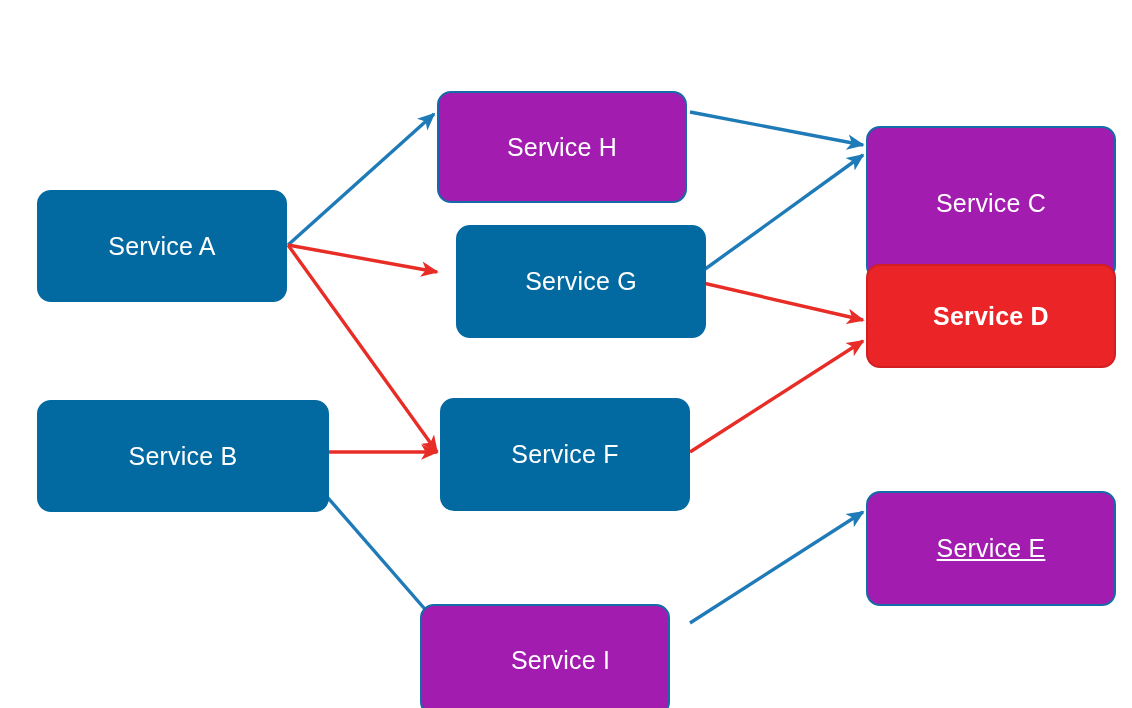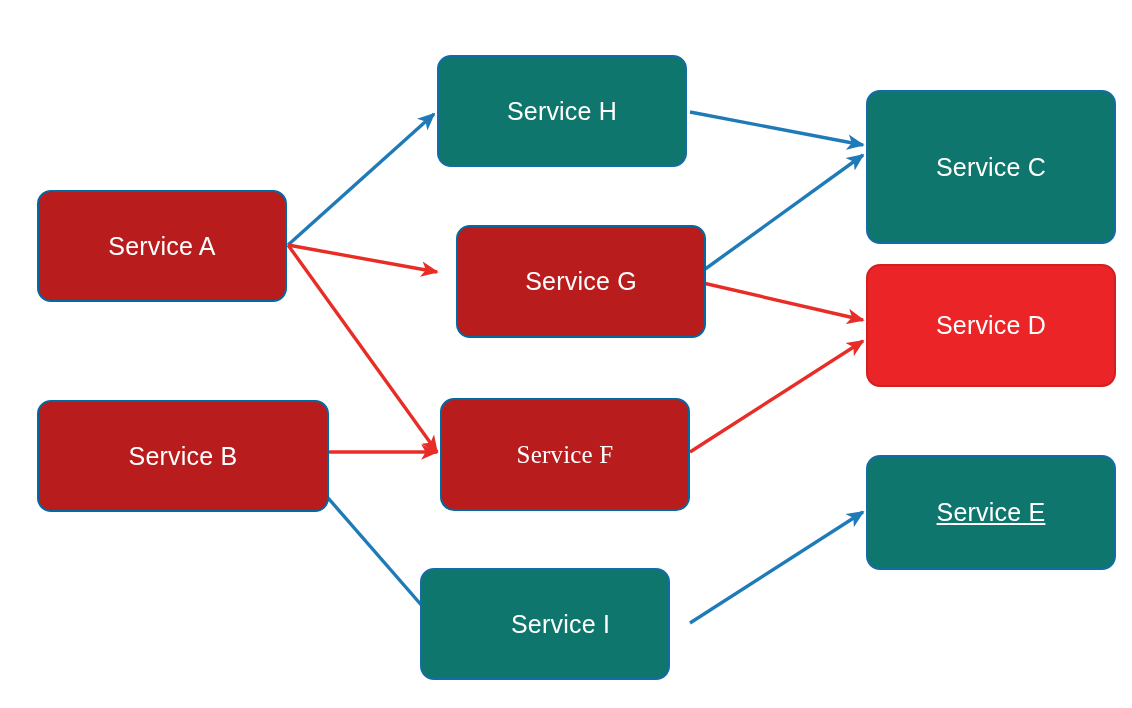--- a/index.html
+++ b/index.html
@@ -39,26 +39,27 @@
     letter-spacing: 0.2px;
     line-height: 1;
     text-align: center;
     user-select: none;
   }
   .node-label {
     display: block;
     white-space: nowrap;
   }
   .node.fill-salmon {
-    background: #b91c1c;
-    border: 2px solid #0369a1;
+    background: #0369a1;
+    border: 6px solid #0369a1;
   }
   .node.fill-blue {
-    background: #0f766e;
+    background: #a21caf;
     border: 2px solid #156ba8;
+    margin-top: 36px;
   }
   .node.fill-red {
     background: #ea2427;
     border: 2px solid #d21f22;
   }
 </style>
 </head>
 <body>
 
 <div id="canvas">
@@ -92,30 +93,30 @@
       </div>
       <div class="node fill-salmon" style="left: 37px; top: 400px; width: 292px; height: 112px;">
         <span class="node-label">Service B</span>
       </div>
       <div class="node fill-blue" style="left: 437px; top: 55px; width: 250px; height: 112px;">
         <span class="node-label">Service H</span>
       </div>
       <div class="node fill-salmon" style="left: 440px; top: 225px; width: 250px; height: 113px; margin-left: 16px;">
         <span class="node-label">Service G</span>
       </div>
-      <div class="node fill-salmon" style="left: 440px; top: 398px; width: 250px; height: 113px; font-family: Liberation Serif, serif;">
+      <div class="node fill-salmon" style="left: 440px; top: 398px; width: 250px; height: 113px;">
         <span class="node-label">Service F</span>
       </div>
       <div class="node fill-blue" style="left: 420px; top: 568px; width: 250px; height: 112px; padding-left: 31px;">
         <span class="node-label">Service I</span>
       </div>
       <div class="node fill-blue" style="left: 866px; top: 90px; width: 250px; height: 154px;">
         <span class="node-label">Service C</span>
       </div>
-      <div class="node fill-red" style="left: 866px; top: 264px; width: 250px; height: 123px;">
+      <div class="node fill-red" style="left: 866px; top: 264px; width: 250px; height: 104px; font-weight: bold;">
         <span class="node-label">Service D</span>
       </div>
       <div class="node fill-blue" style="left: 866px; top: 455px; width: 250px; height: 115px; text-decoration: underline;">
         <span class="node-label">Service E</span>
       </div>
     </div>
 
 </div>
 
 </body></html>

